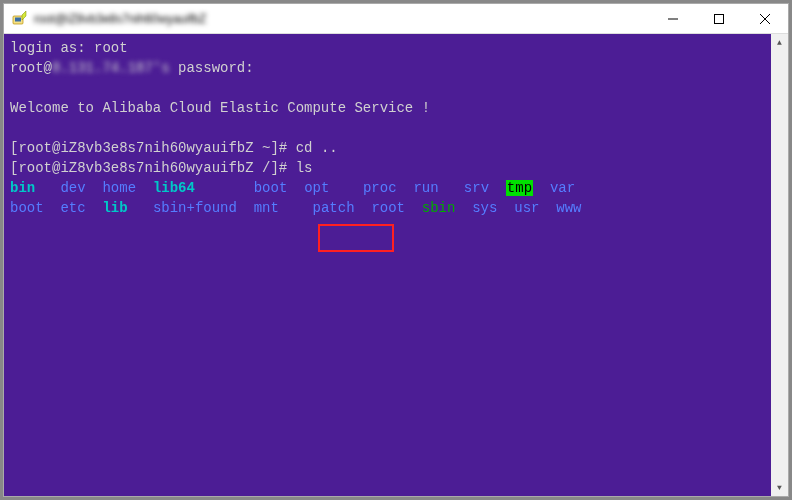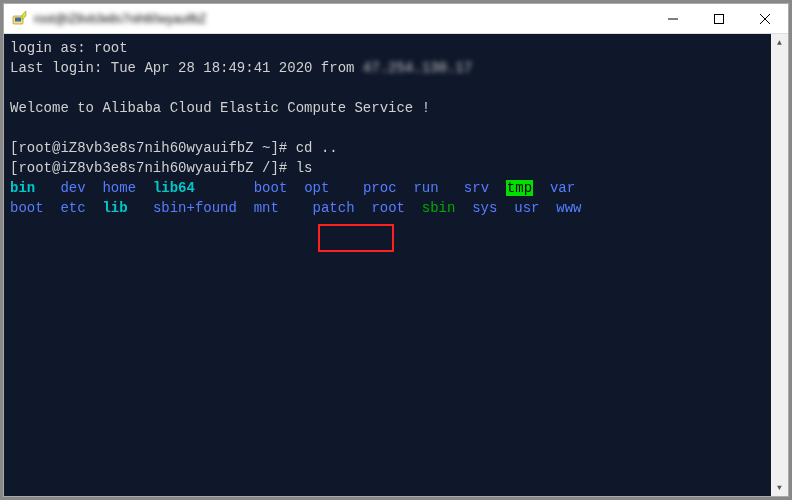--- a/index.html
+++ b/index.html
@@ -60,21 +60,21 @@
       display: flex;
       align-items: center;
       justify-content: center;
       font-family: "Segoe UI", sans-serif;
       font-size: 10px;
       color: #000;
       cursor: default;
     }
     .terminal {
       flex: 1;
-      background: #0f172a;
+      background: #4c1d95;
       color: #d0d0d0;
       padding: 4px 6px;
       overflow: hidden;
       position: relative;
       font-family: Consolas, "Courier New", monospace;
       font-size: 14px;
       line-height: 20px;
     }
     .scrollbar {
       position: absolute;
@@ -152,21 +152,21 @@
             <line x1="0" y1="0" x2="10" y2="10" stroke="#000" stroke-width="1"></line>
             <line x1="10" y1="0" x2="0" y2="10" stroke="#000" stroke-width="1"></line>
           </svg>
       </div>
     </div>
   </div>
 
   <div class="terminal">
     <div class="term-content">
       <div class="tline">login as: root</div>
-      <div class="tline"><span>Last login: Tue Apr 28 18:49:41 2020 from </span><span class="blurred">47.254.130.17</span></div>
+      <div class="tline"><span>root@</span><span class="blurred">8.131.74.187's</span><span> password:</span></div>
       <div class="tline">&nbsp;</div>
       <div class="tline">Welcome to Alibaba Cloud Elastic Compute Service !</div>
       <div class="tline">&nbsp;</div>
       <div class="tline"><span>[</span><span>root@iZ8vb3e8s7nih60wyauifbZ</span><span> ~</span><span>]# </span><span>cd ..</span></div>
       <div class="tline"><span>[</span><span>root@iZ8vb3e8s7nih60wyauifbZ</span><span> /</span><span>]# </span><span>ls</span></div>
       <div class="tline"><span class="cyan">bin</span>   <span class="blue">dev</span>  <span class="blue">home</span>  <span class="cyan">lib64</span>       <span class="blue">boot</span>  <span class="blue">opt</span>    <span class="blue">proc</span>  <span class="blue">run</span>   <span class="blue">srv</span>  <span class="tmp">tmp</span>  <span class="blue">var</span></div>
       <div class="tline"><span class="blue">boot</span>  <span class="blue">etc</span>  <span class="cyan">lib</span>   <span class="blue">sbin+found</span>  <span class="blue">mnt</span>    <span class="blue">patch</span>  <span class="blue">root</span>  <span class="green">sbin</span>  <span class="blue">sys</span>  <span class="blue">usr</span>  <span class="blue">www</span></div>
     </div>
 
     <div class="scrollbar">

